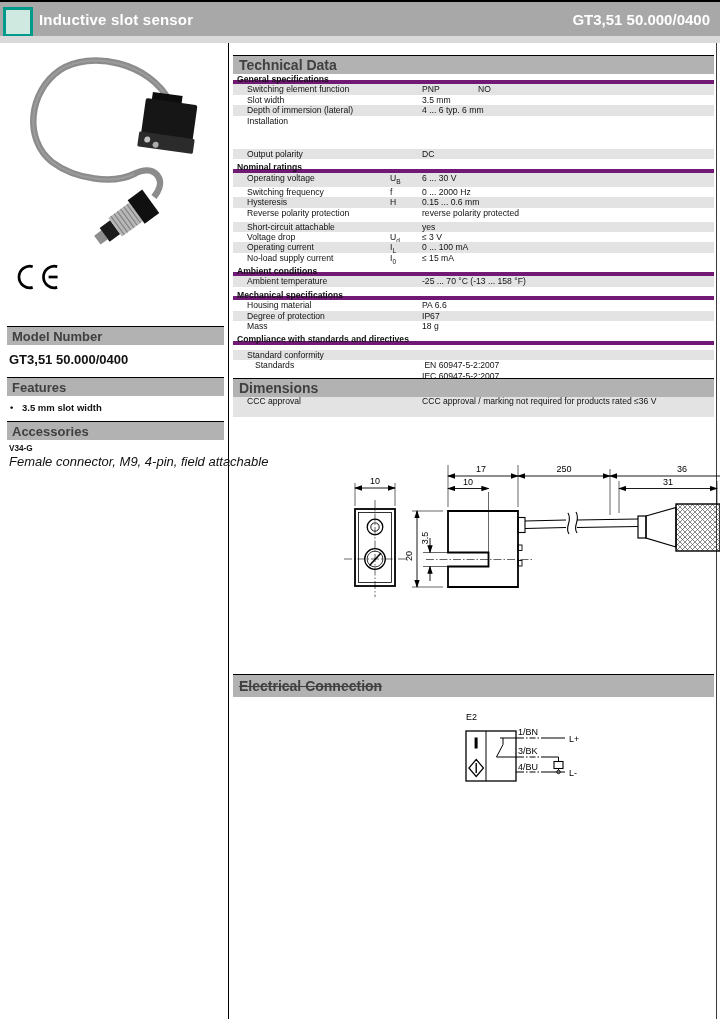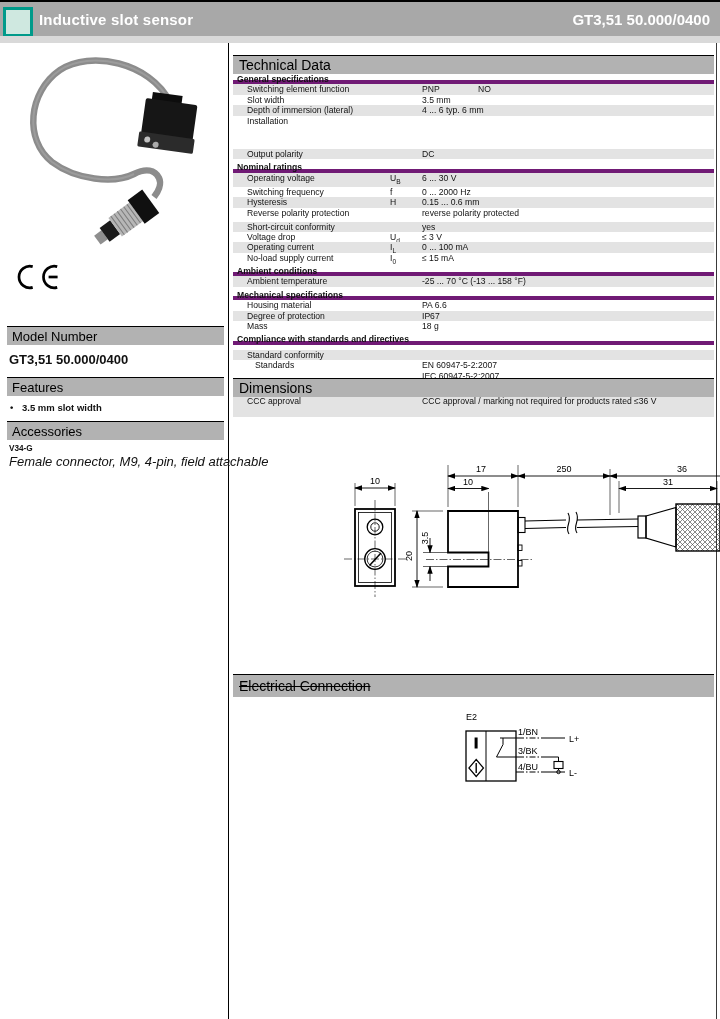--- a/index.html
+++ b/index.html
@@ -10,36 +10,36 @@
   .topline{left:0;top:0;width:720px;height:2px;background:#000;}
   .topbar{left:0;top:2px;width:720px;height:34px;background:#a8a8a8;}
   .brandmark{left:3px;top:5px;width:24px;height:24px;background:#cfe8e0;border:3px solid #009a8a;}
   .h-title{left:39px;top:9px;font-size:15px;font-weight:bold;color:#fff;letter-spacing:.2px;}
   .h-model{right:10px;top:9px;font-size:15px;font-weight:bold;color:#fff;}
   .substrip{left:0;top:36px;width:720px;height:7px;background:#d9d9d9;}
   .vsep{left:228px;top:43px;width:1px;height:976px;background:#000;}
   .rborder{left:716px;top:43px;width:1px;height:976px;background:#3a3a3a;}
   
   .bar{background:#b2b2b2;border-top:1.5px solid #000;box-sizing:border-box;
-       font-weight:normal;color:#000000;}
+       font-weight:bold;color:#404040;}
   .bar-left{left:7px;width:217px;height:19px;font-size:13px;padding:2px 0 0 5px;}
   .bar-right{left:233px;width:481px;height:19px;font-size:13.5px;padding:1px 0 0 6px;}
   
   .mn-value{left:9px;top:352px;font-size:13px;font-weight:bold;}
   .feat-item{left:10px;top:402px;font-size:9.5px;font-weight:bold;}
   .feat-item .blt{display:inline-block;width:12px;}
   .acc-code{left:9px;top:444px;font-size:8.2px;font-weight:bold;}
   .acc-desc{left:9px;top:454px;font-size:13px;font-style:italic;}
   
   .ttable{left:233px;top:74px;width:481px;}
   .trow{position:relative;width:481px;}
   .trow.sec{height:10.4px;border-bottom:4px solid #701a75;box-sizing:border-box;}
   .trow.sec .sl{position:absolute;left:4px;top:0;font-size:8.6px;font-weight:bold;
                 line-height:10.4px;white-space:nowrap;}
-  .trow.d{font-size:8.6px;}
+  .trow.d{font-size:8.6px;text-align:right;}
   .trow.d.shaded{background:#e3e3e3;}
   .trow.d span, .trow.d .tv{position:absolute;top:0;line-height:10.6px;white-space:nowrap;}
   .tl{left:14px;} .ind2 .tl{left:22px;} .ts{left:157px;} .tv{left:189px;} .tv2{left:245px;}
   .tv .vline2{line-height:10.4px;}
   sub{font-size:6.6px;}
   
   .strike{text-decoration:line-through;}
   
   .dimtxt{font-family:"Liberation Sans",sans-serif;font-size:9px;fill:#000;}
   .cirtxt{font-family:"Liberation Sans",sans-serif;font-size:9px;fill:#000;}
@@ -149,21 +149,21 @@
     <div class="trow d shaded" style="height: 10.4px;">
       <span class="tl">Hysteresis</span>
       <span class="ts">H</span>
       <span class="tv">0.15 ... 0.6  mm</span>
     </div>
     <div class="trow d" style="height: 14px;">
       <span class="tl">Reverse polarity protection</span>
       <span class="tv">reverse polarity protected</span>
     </div>
     <div class="trow d shaded" style="height: 10.4px;">
-      <span class="tl">Short-circuit conformity</span>
+      <span class="tl">Short-circuit attachable</span>
       <span class="tv">yes</span>
     </div>
     <div class="trow d" style="height: 10.4px;">
       <span class="tl">Voltage drop</span>
       <span class="ts">U<sub>d</sub></span>
       <span class="tv">≤ 3 V</span>
     </div>
     <div class="trow d shaded" style="height: 10.4px;">
       <span class="tl">Operating current</span>
       <span class="ts">I<sub>L</sub></span>

